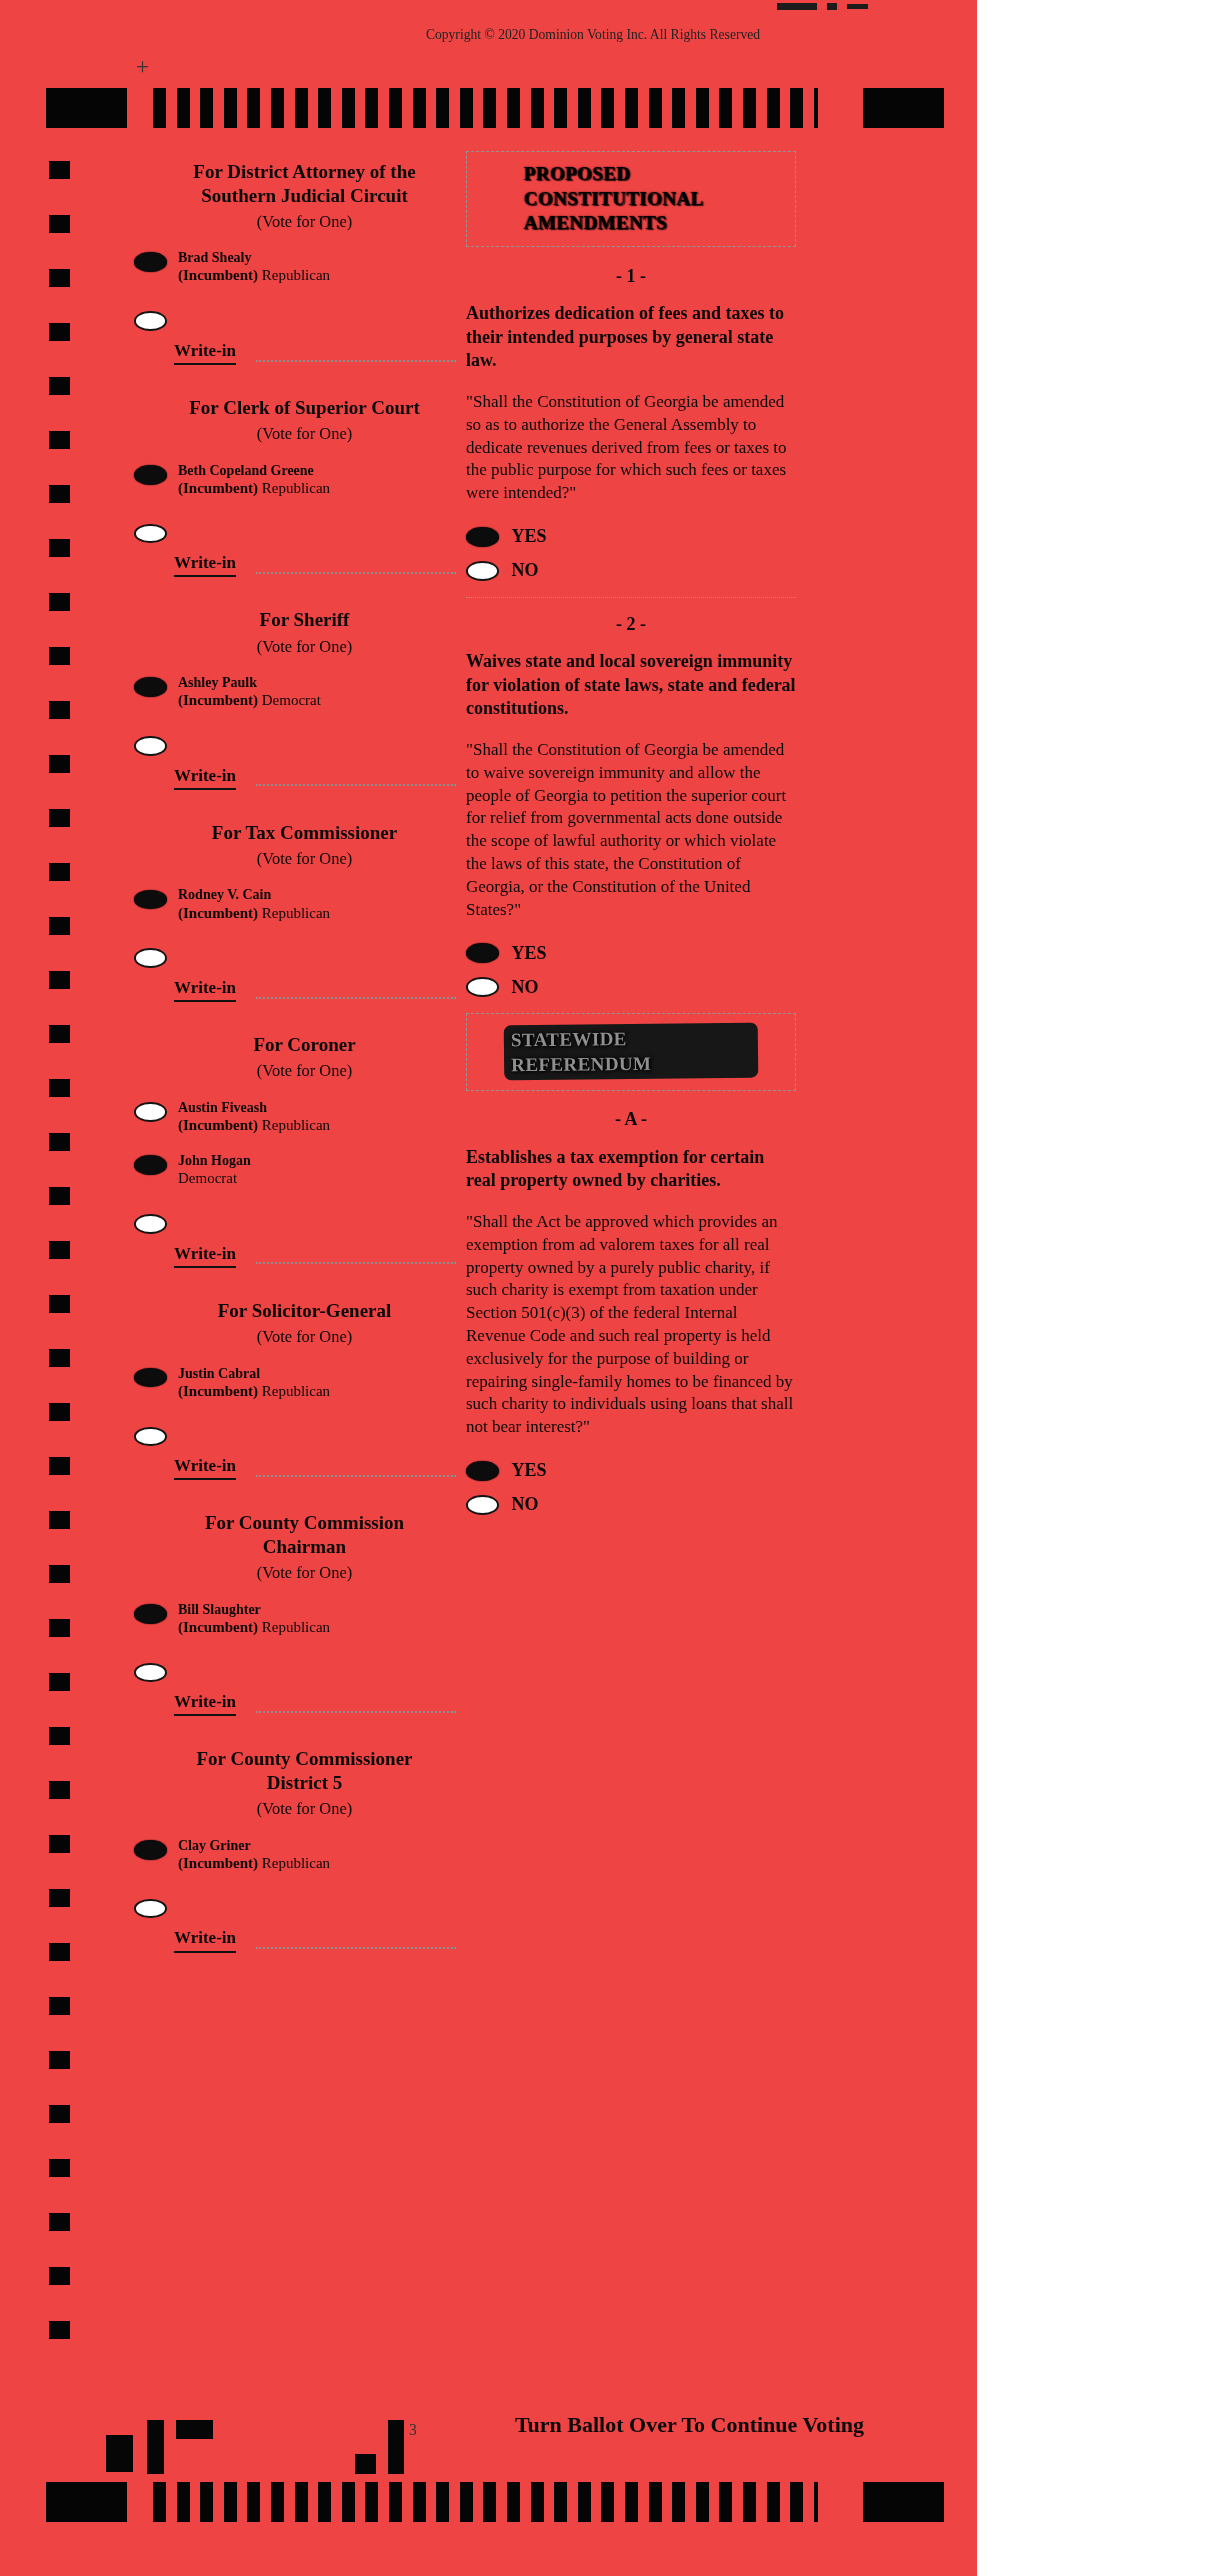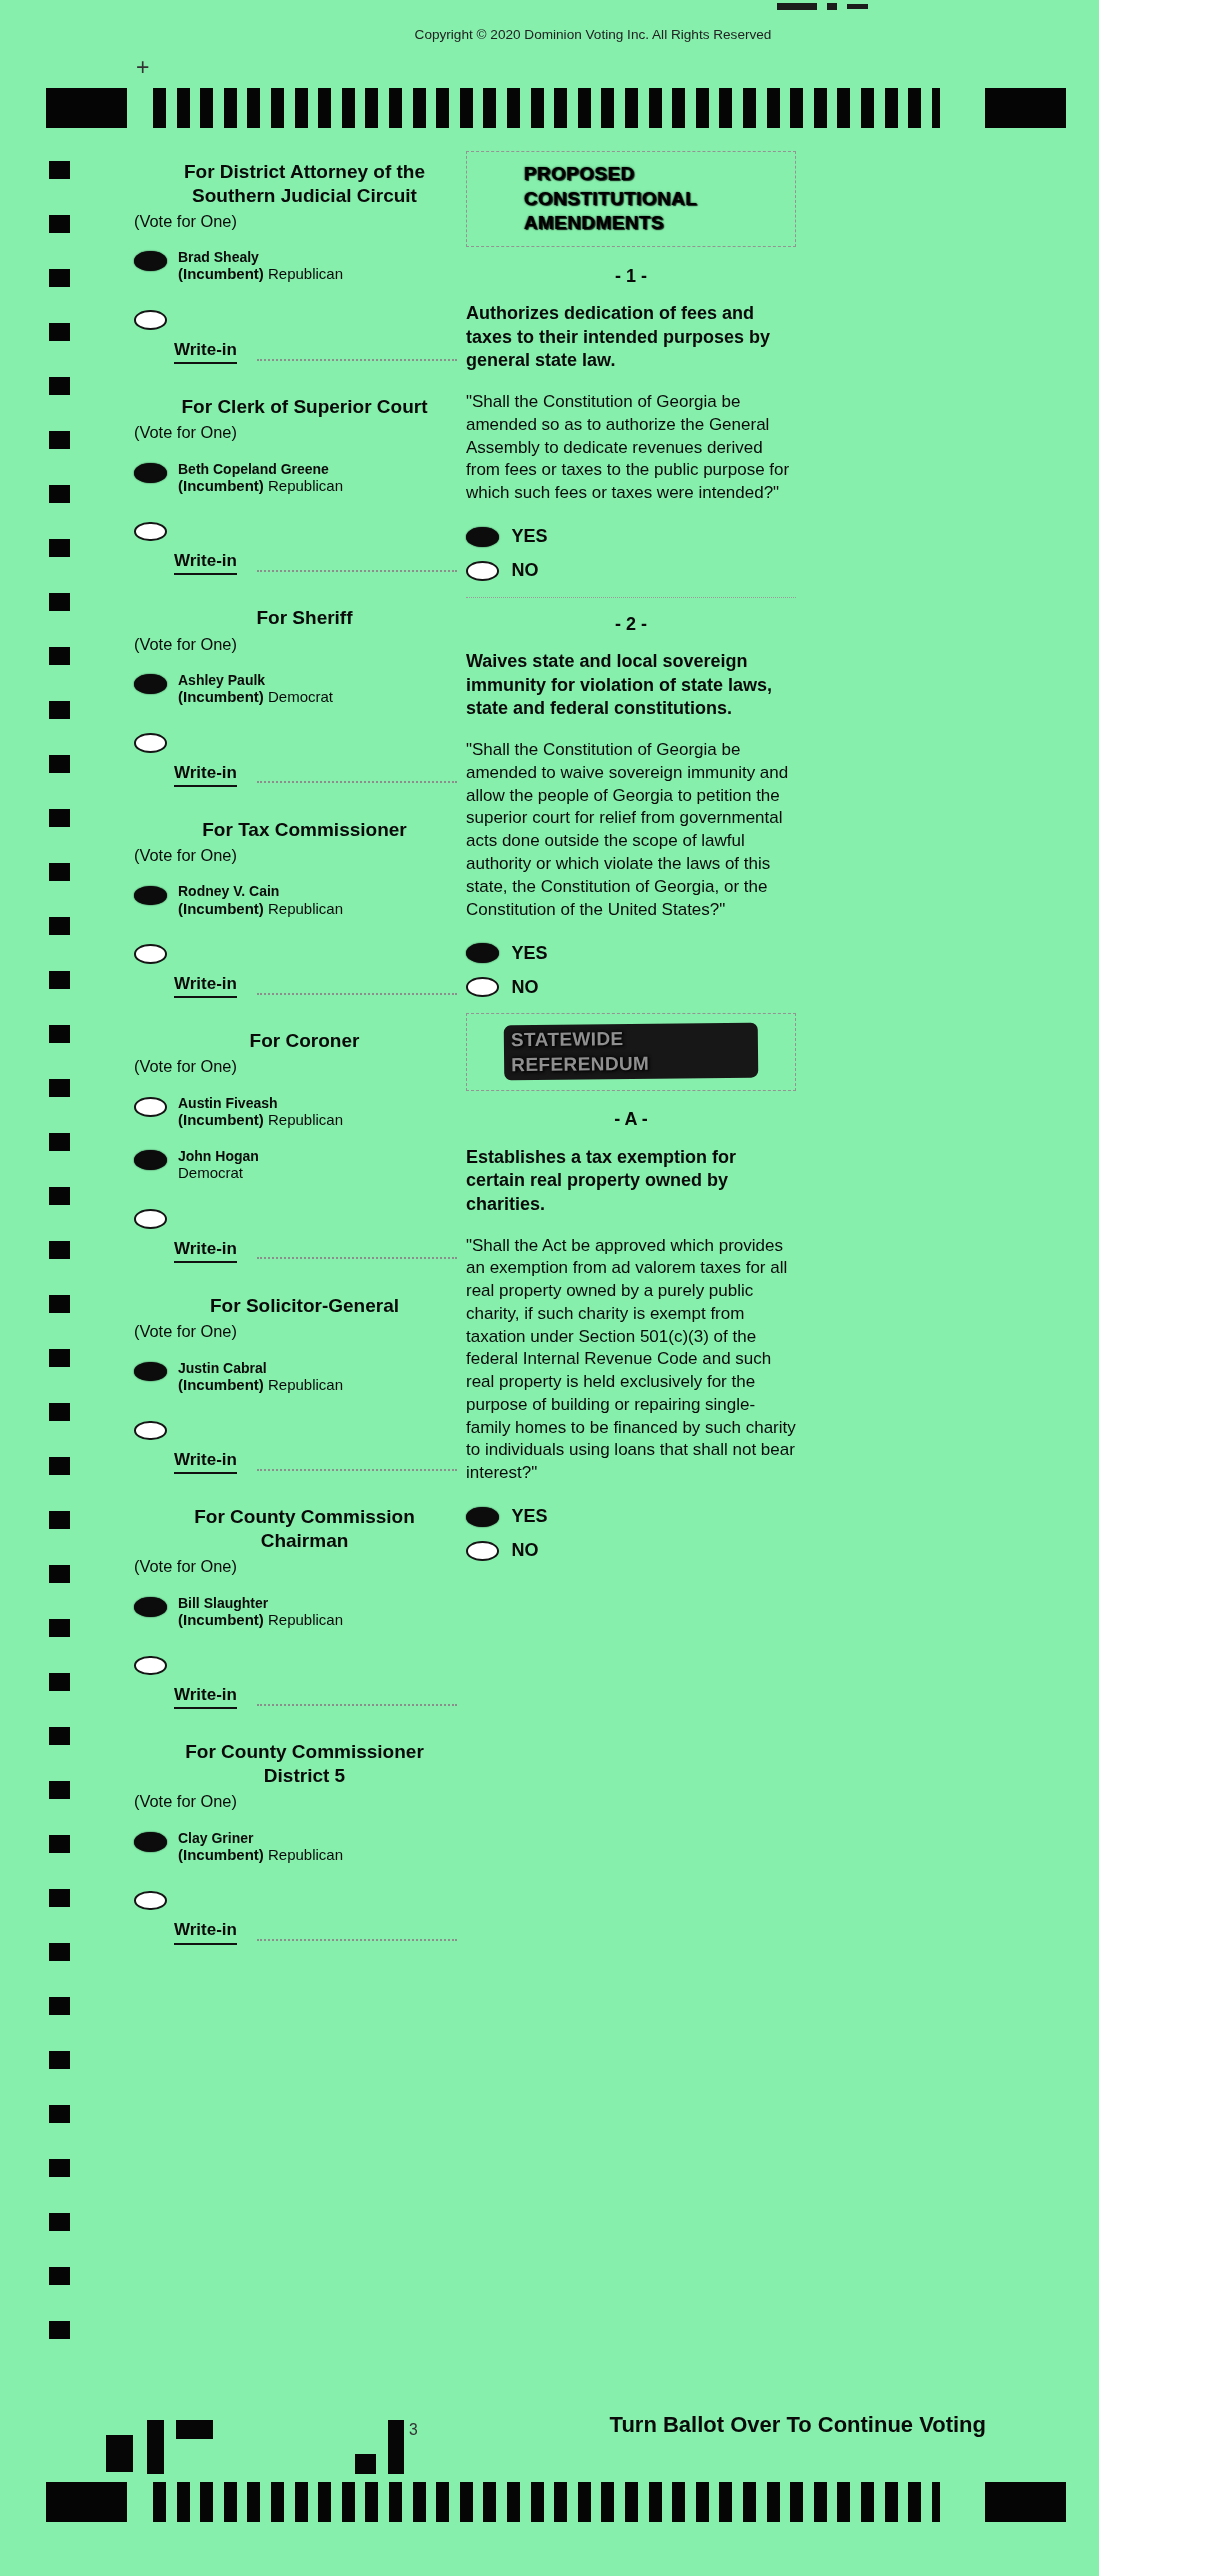--- a/index.html
+++ b/index.html
@@ -1,18 +1,18 @@
 <!DOCTYPE html>
 <html style="font-size:11.4px"><head>
 <meta charset="utf-8">
 <style>
   html,body{margin:0;padding:0;background:#ffffff;}
   #ballot{
-    position:relative;width:1099px;height:2576px;background:#86efac;
-    font-family:Liberation Sans, sans-serif;color:#0a0a0a;overflow:hidden;
+    position:relative;width:977px;height:2576px;background:#ef4444;
+    font-family:Liberation Serif, serif;color:#0a0a0a;overflow:hidden;
   }
   
   .copyright{position:absolute;top:27px;left:0;width:1186px;text-align:center;font-size:13.6px;color:#222;}
   .reg-plus{position:absolute;top:54px;left:136px;font-size:23px;color:#333;font-weight:400;}
   .scan-artifact{position:absolute;background:#1c1c1c;}
   .band{position:absolute;left:46px;right:33px;height:40px;}
   .band-square{position:absolute;top:0;width:81px;height:40px;background:#050505;}
   .band-square.left{left:0;}
   .band-square.right{right:0;}
   .band-bars{position:absolute;top:0;left:107px;right:126px;height:40px;
@@ -20,21 +20,21 @@
   .rail{position:absolute;top:161px;width:21.4px;height:2214px;
     background:repeating-linear-gradient(180deg,#050505 0 18px,transparent 18px 54px);}
   .rail.left{left:49px;}
   .rail.right{left:1150px;}
   
   .col-left{position:absolute;left:134px;top:156px;width:341px;}
   .col-right{position:absolute;left:466px;top:151px;width:330px;}
   
   .contest{margin-bottom:31px;}
   .contest-title{margin:4px auto;font-size:19px;font-weight:bold;text-align:center;line-height:1.25;max-width:300px;}
-  .vote-for{text-align:left;font-size:16.4px;margin:4.3px 0 18.6px;}
+  .vote-for{text-align:center;font-size:16.4px;margin:4.3px 0 18.6px;}
   .cand-row{display:flex;align-items:flex-start;gap:11.4px;margin:18.6px 0;}
   .cand-row.empty{margin:24px 0 8.6px;}
   .oval{flex:none;width:28.6px;height:15.7px;border:2.1px solid #151515;border-radius:50%;background:#fff;margin-top:2.1px;cursor:pointer;}
   .oval.filled{background:#0c0c0c;border-color:#0c0c0c;box-shadow:0 0 1.4px #000;}
   .cand-name{display:block;font-size:14px;font-weight:bold;line-height:1.15;}
   .cand-sub{display:block;font-size:15px;line-height:1.25;}
   .cand-tag{font-weight:bold;}
   .write-in-row{display:flex;align-items:flex-end;gap:20px;margin:10px 0 0 40px;}
   .write-in-label{font-size:17px;font-weight:bold;border-bottom:2.1px solid #111;padding-bottom:2.1px;}
   .write-in-line{flex:0 0 200px;border-bottom:2.1px dotted #8d8d8d;height:0;margin-bottom:3.6px;}

